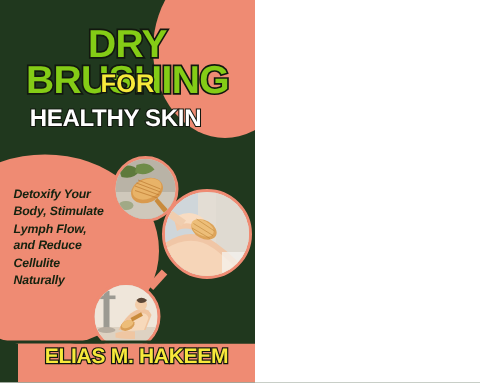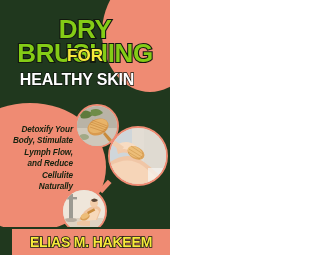--- a/index.html
+++ b/index.html
@@ -40,21 +40,20 @@
   }
   .author-band {
     position: absolute;
     left: 0;
     right: 0;
     bottom: 0;
     height: 26px;
     background: #ef8b73;
     z-index: 6;
     display: flex;
-    align-items: center;
     justify-content: center;
     margin-left: 12px;
   }
   .frame-line {
     position: absolute;
     left: 0; right: 0;
     bottom: 26px;
     height: 2px;
     background: #20381e;
     z-index: 7;
@@ -107,21 +106,20 @@
     left: 9px;
     top: 124px;
     width: 64px;
     z-index: 5;
     font-size: 8.2px;
     line-height: 11.4px;
     font-weight: bold;
     font-style: italic;
     color: #15220f;
     letter-spacing: -0.1px;
-    text-align: right;
   }
   .author-name {
     font-size: 14px;
     font-weight: bold;
     letter-spacing: -0.2px;
     color: #f7e93b;
     -webkit-text-stroke: 1.6px #12180f;
     paint-order: stroke fill;
   }
 

